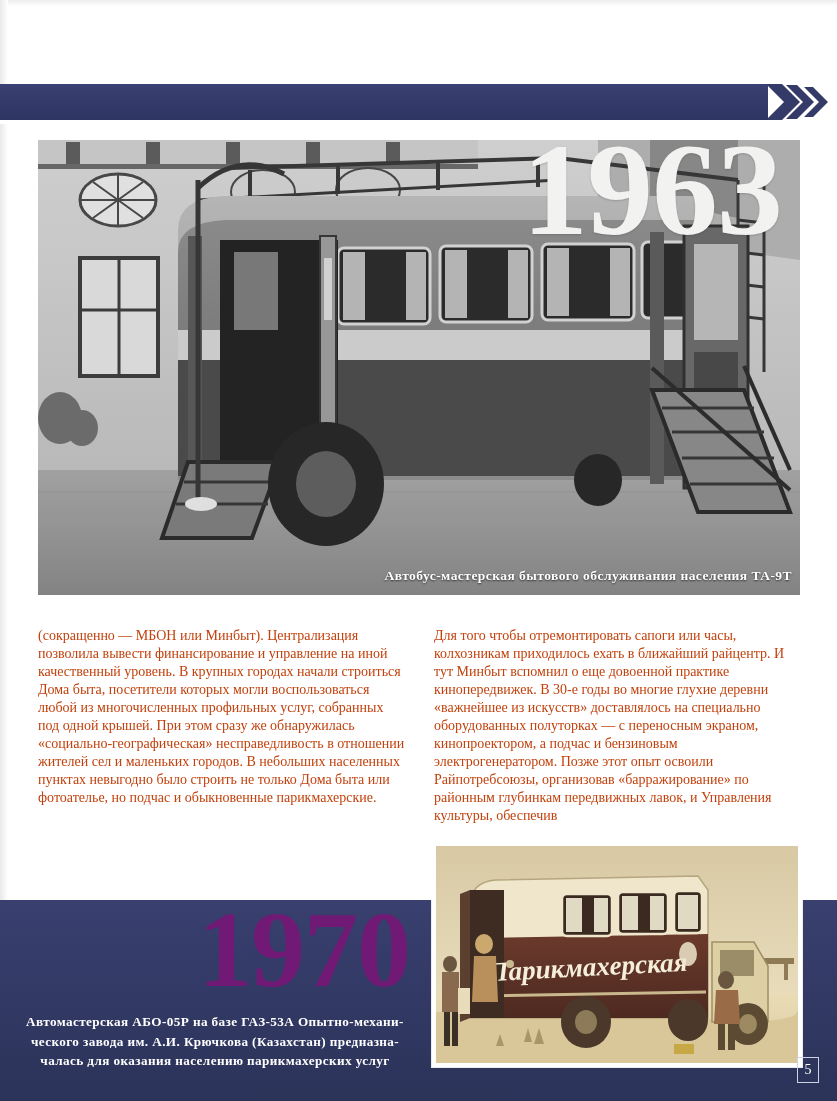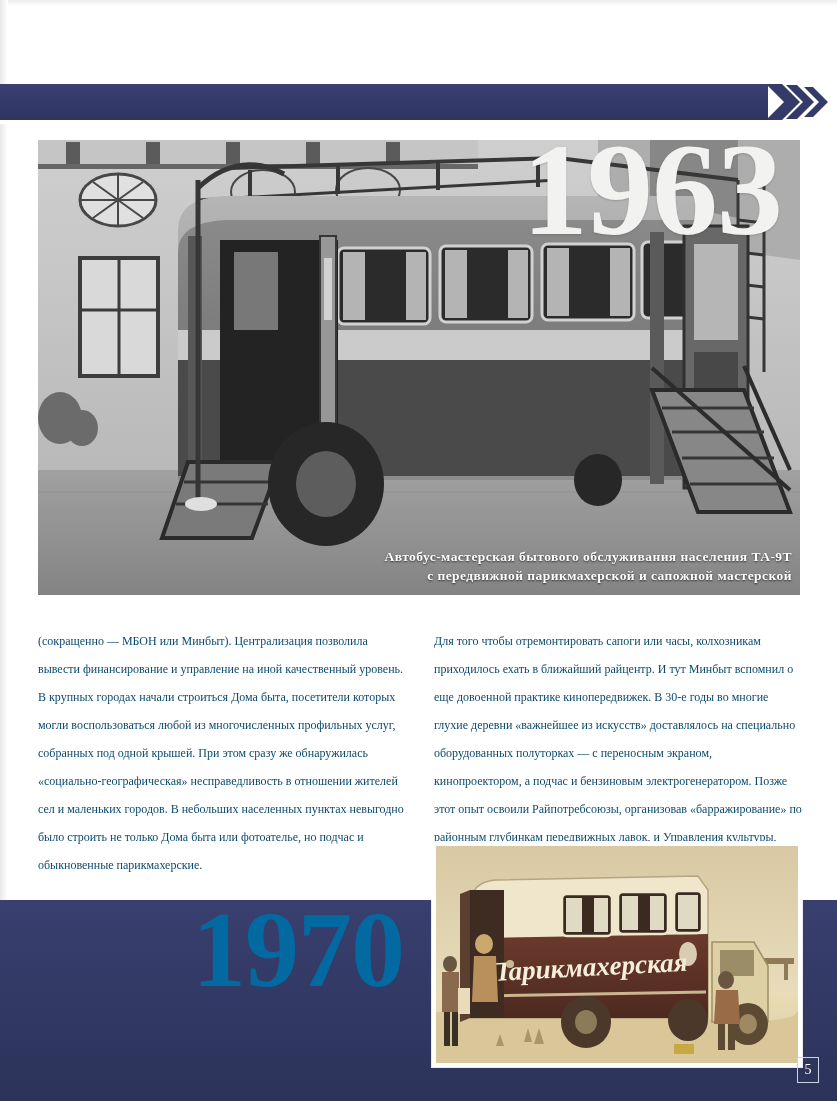--- a/index.html
+++ b/index.html
@@ -61,42 +61,42 @@
   }
   .cap-top div{white-space:nowrap;text-align:right;}
 
   
   .cols{
     position:absolute;left:38px;top:627px;width:764px;height:230px;
   }
   .col{
     position:absolute;top:0;width:368px;
     font-family:"Liberation Serif", serif;
-    font-size:12px;
-    line-height:28px;
-    color:#0c4a6e;
+    font-size:14px;
+    line-height:18px;
+    color:#c2410c;
     text-align:left;
   }
   .col-left{left:0;}
   .col-right{left:396px;}
   .col p{margin:0;}
 
   
   .bottomband{
     position:absolute;left:0;top:900px;width:837px;height:201px;
     background:linear-gradient(180deg,#39406f 0%,#333a66 40%,#2c3359 100%);
   }
   .year-1970{
-    position:absolute;left:192px;top:896px;
+    position:absolute;left:198px;top:896px;
     font-family:"Liberation Serif", serif;
     font-weight:700;
     font-size:108px;
     line-height:1;
     letter-spacing:-1px;
-    color:#0369a1;
+    color:#701a75;
     text-align:right;
   }
   .cap-bottom{
     position:absolute;left:10px;top:1012px;width:410px;
     text-align:center;
     font-family:"Liberation Serif", serif;
     font-weight:700;
     font-size:13.2px;
     line-height:19.5px;
     letter-spacing:.4px;
@@ -298,38 +298,42 @@
       </g>
       <ellipse cx="163" cy="364" rx="16" ry="7" fill="#e2e2e0"></ellipse>
 
       <rect x="0" y="0" width="762" height="455" fill="#000" opacity="0.02"></rect>
     </svg>
 
     <div class="year-1963">1963</div>
 
     <div class="cap-top">
       <div>Автобус-мастерская бытового обслуживания населения ТА-9Т</div>
-      <div>с передвижной парикмахерской и сапожной мастерской</div>
     </div>
   </div>
 
   <div class="cols">
     <div class="col col-left">
       <p>(сокращенно — МБОН или Минбыт). Централизация позволила вывести финансирование и управление на иной качественный уровень. В крупных городах начали строиться Дома быта, посетители которых могли воспользоваться любой из многочисленных профильных услуг, собранных под одной крышей. При этом сразу же обнаружилась «социально-географическая» несправедливость в отношении жителей сел и маленьких городов. В небольших населенных пунктах невыгодно было строить не только Дома быта или фотоателье, но подчас и обыкновенные парикмахерские.</p>
     </div>
     <div class="col col-right">
       <p>Для того чтобы отремонтировать сапоги или часы, колхозникам приходилось ехать в ближайший райцентр.
 И тут Минбыт вспомнил о еще довоенной практике кинопередвижек. В 30-е годы во многие глухие деревни «важнейшее из искусств» доставлялось на специально оборудованных полуторках — с переносным экраном, кинопроектором, а подчас и бензиновым электрогенератором. Позже этот опыт освоили Райпотребсоюзы, организовав «барражирование» по районным глубинкам передвижных лавок, и Управления культуры, обеспечив</p>
     </div>
   </div>
 
   <div class="bottomband"></div>
 
   <div class="year-1970">1970</div>
 
+  <div class="cap-bottom">
+    <div>Автомастерская АБО-05Р на базе ГАЗ-53А Опытно-механи-</div>
+    <div>ческого завода им. А.И. Крючкова (Казахстан) предназна-</div>
+    <div>чалась для оказания населению парикмахерских услуг</div>
+  </div>
 
   <div class="photo-bottom">
     <div class="photo-bottom-inner">
       <svg width="362" height="217" viewBox="0 0 362 217">
         <defs>
           <linearGradient id="skyb" x1="0" y1="0" x2="0" y2="1">
             <stop offset="0" stop-color="#d8c9a4"></stop>
               <stop offset="1" stop-color="#e8dcbb"></stop>
           </linearGradient>
           <linearGradient id="sandb" x1="0" y1="0" x2="0" y2="1">

